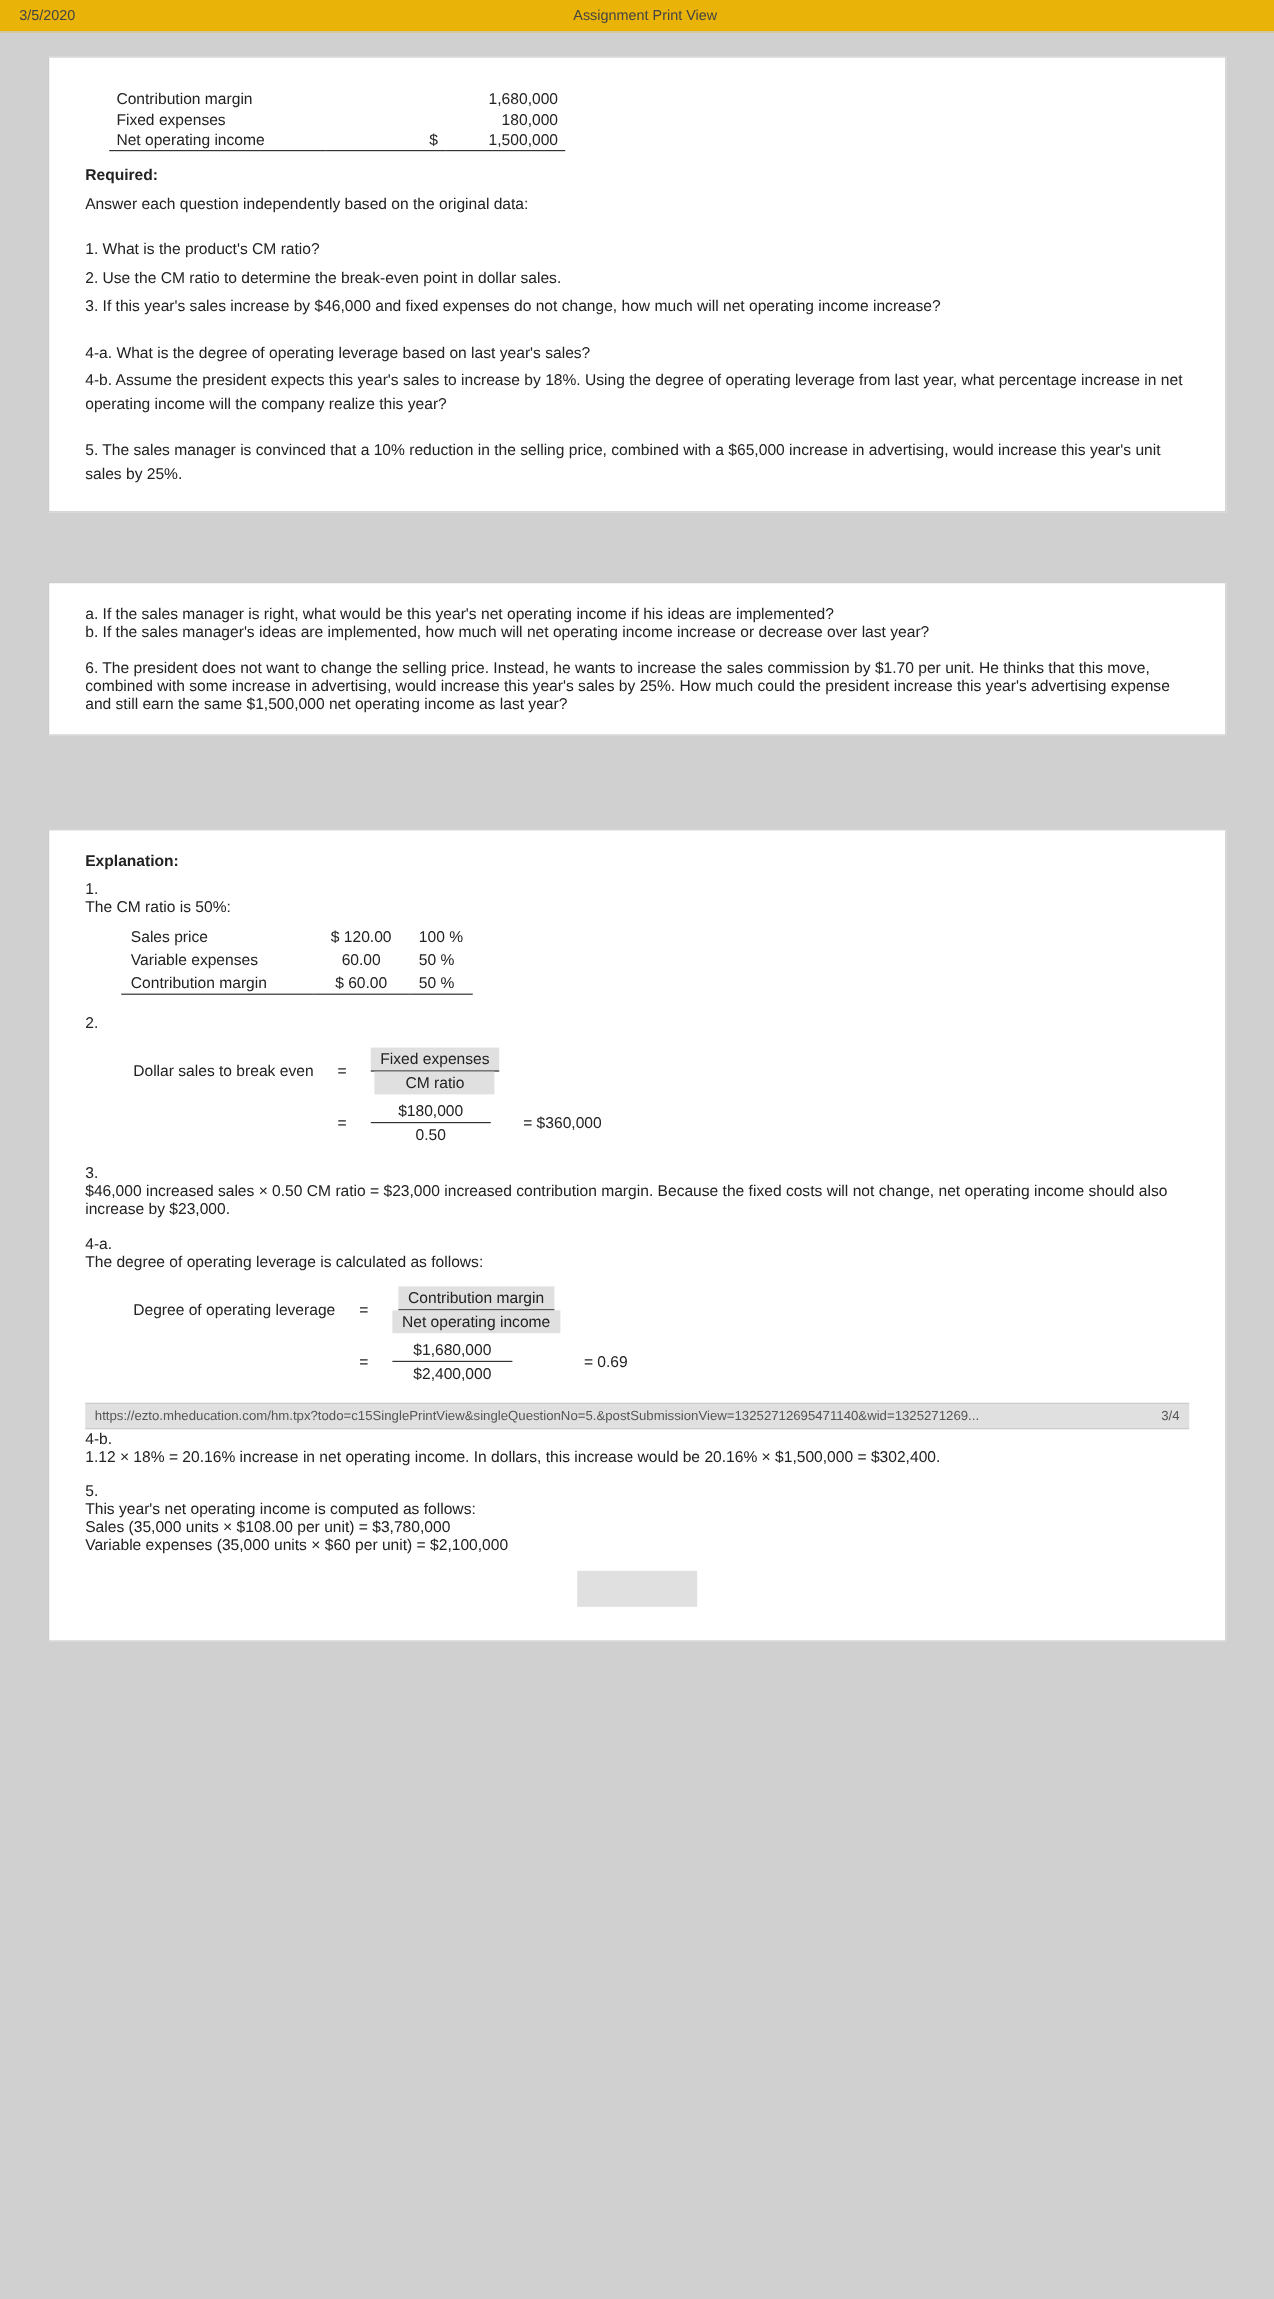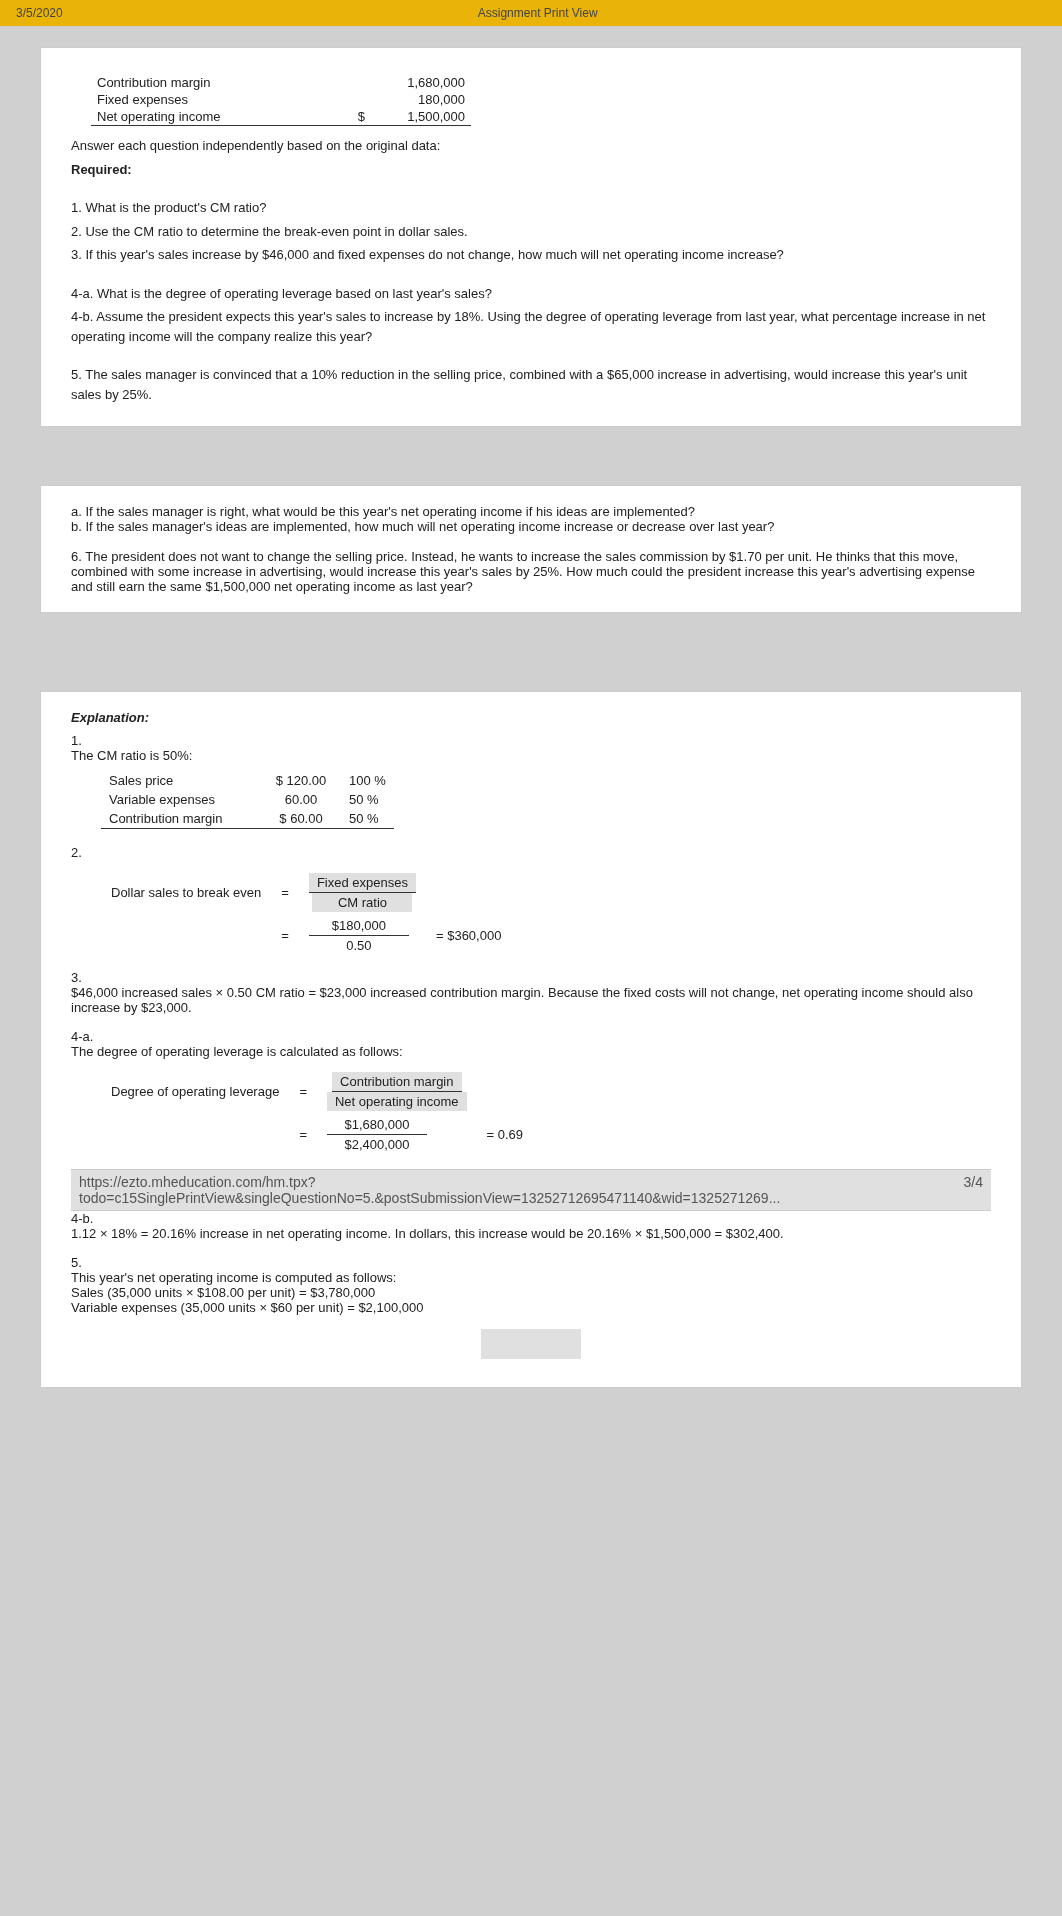--- a/index.html
+++ b/index.html
@@ -56,21 +56,20 @@
     .required-section p {
       margin-bottom: 4px;
       line-height: 1.5;
     }
     .required-section .bold {
       font-weight: bold;
     }
     .explanation-heading {
       font-weight: bold;
       margin-bottom: 8px;
-      font-style: italic;
     }
     .sub-section {
       margin-bottom: 14px;
     }
     .cm-table {
       margin: 8px 0 16px 30px;
     }
     .cm-table table {
       border-collapse: collapse;
     }
@@ -121,21 +120,21 @@
     }
     .fraction-shaded {
       background: #e0e0e0;
       padding: 2px 8px;
     }
     .gray-text {
       color: #999;
       font-size: 12px;
     }
     .url-bar {
-      font-size: 14px;
+      font-size: 11px;
       color: #555;
       display: flex;
       justify-content: space-between;
       padding: 4px 8px;
       background: #e0e0e0;
       border-top: 1px solid #ccc;
       border-bottom: 1px solid #ccc;
     }
   </style>
 </head>
@@ -166,22 +165,22 @@
         <tr class="border-bottom-line">
           <td class="label-col">Net operating income</td>
           <td class="amount-col">$</td>
           <td class="amount-col">1,500,000</td>
         </tr>
       </tbody>
         </table>
     </div>
 
     <div class="required-section">
+      <p><span class="bold">Required:</span></p>
       <p>Answer each question independently based on the original data:</p>
-      <p><span class="bold">Required:</span></p>
       <br>
       <p>1. What is the product's CM ratio?</p>
       <p>2. Use the CM ratio to determine the break-even point in dollar sales.</p>
       <p>3. If this year's sales increase by $46,000 and fixed expenses do not change, how much will net operating income increase?</p>
       <br>
       <p>4-a. What is the degree of operating leverage based on last year's sales?</p>
       <p>4-b. Assume the president expects this year's sales to increase by 18%. Using the degree of operating leverage from last year, what percentage increase in net operating income will the company realize this year?</p>
       <br>
       <p>5. The sales manager is convinced that a 10% reduction in the selling price, combined with a $65,000 increase in advertising, would increase this year's unit sales by 25%.</p>
     </div>

